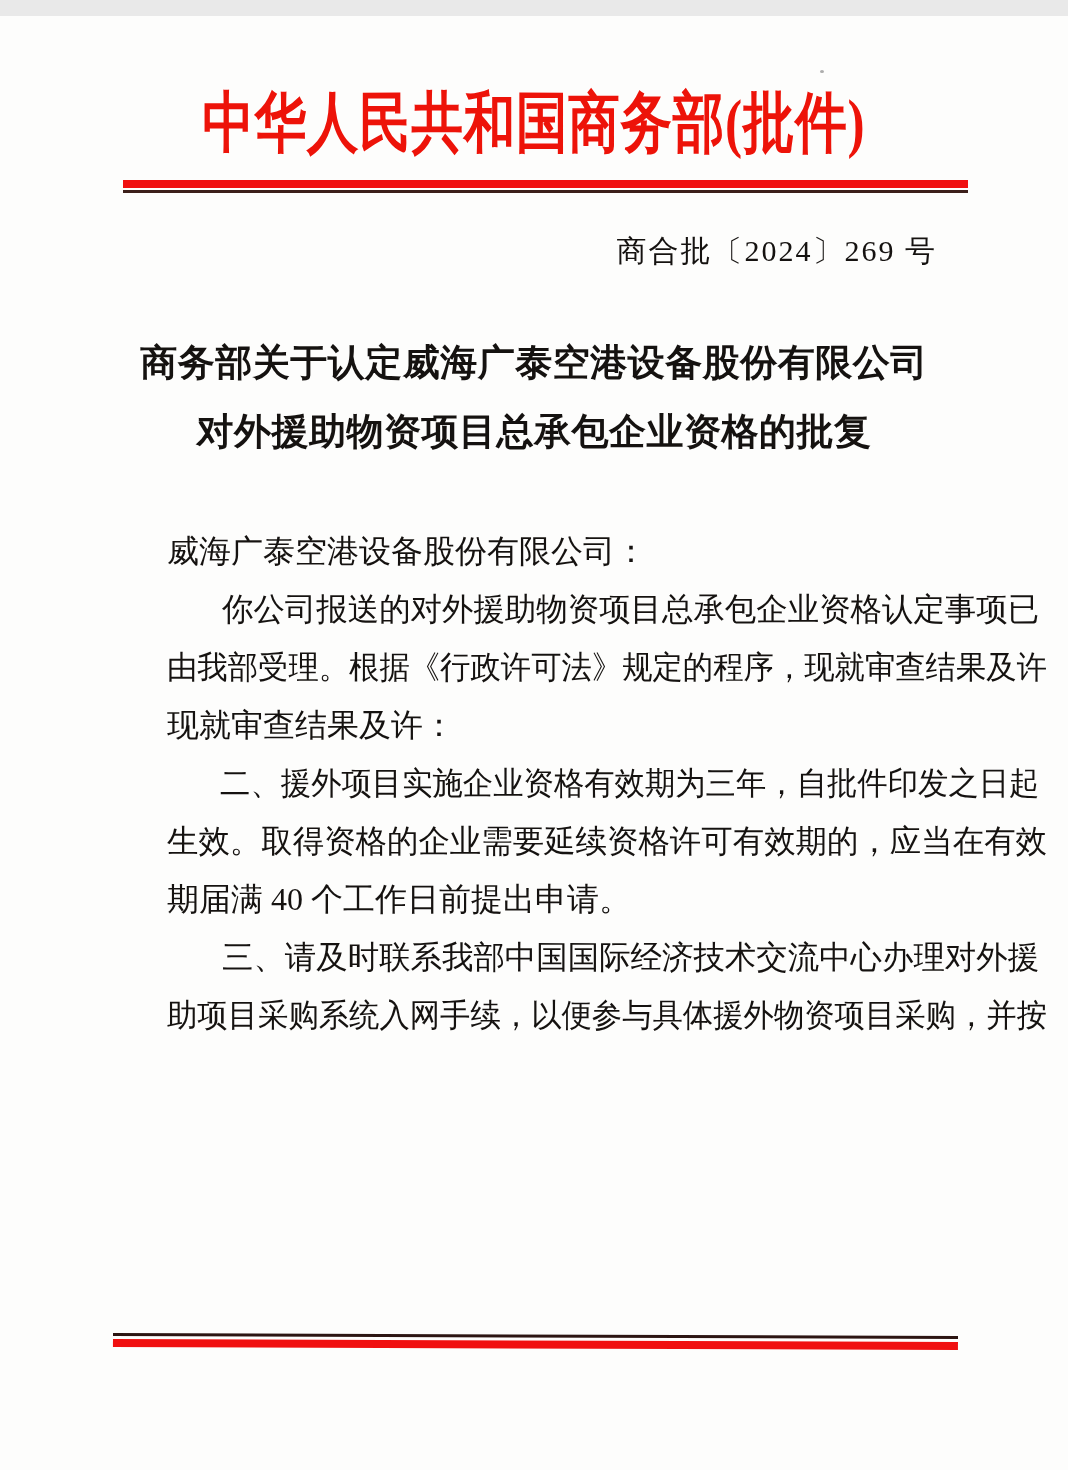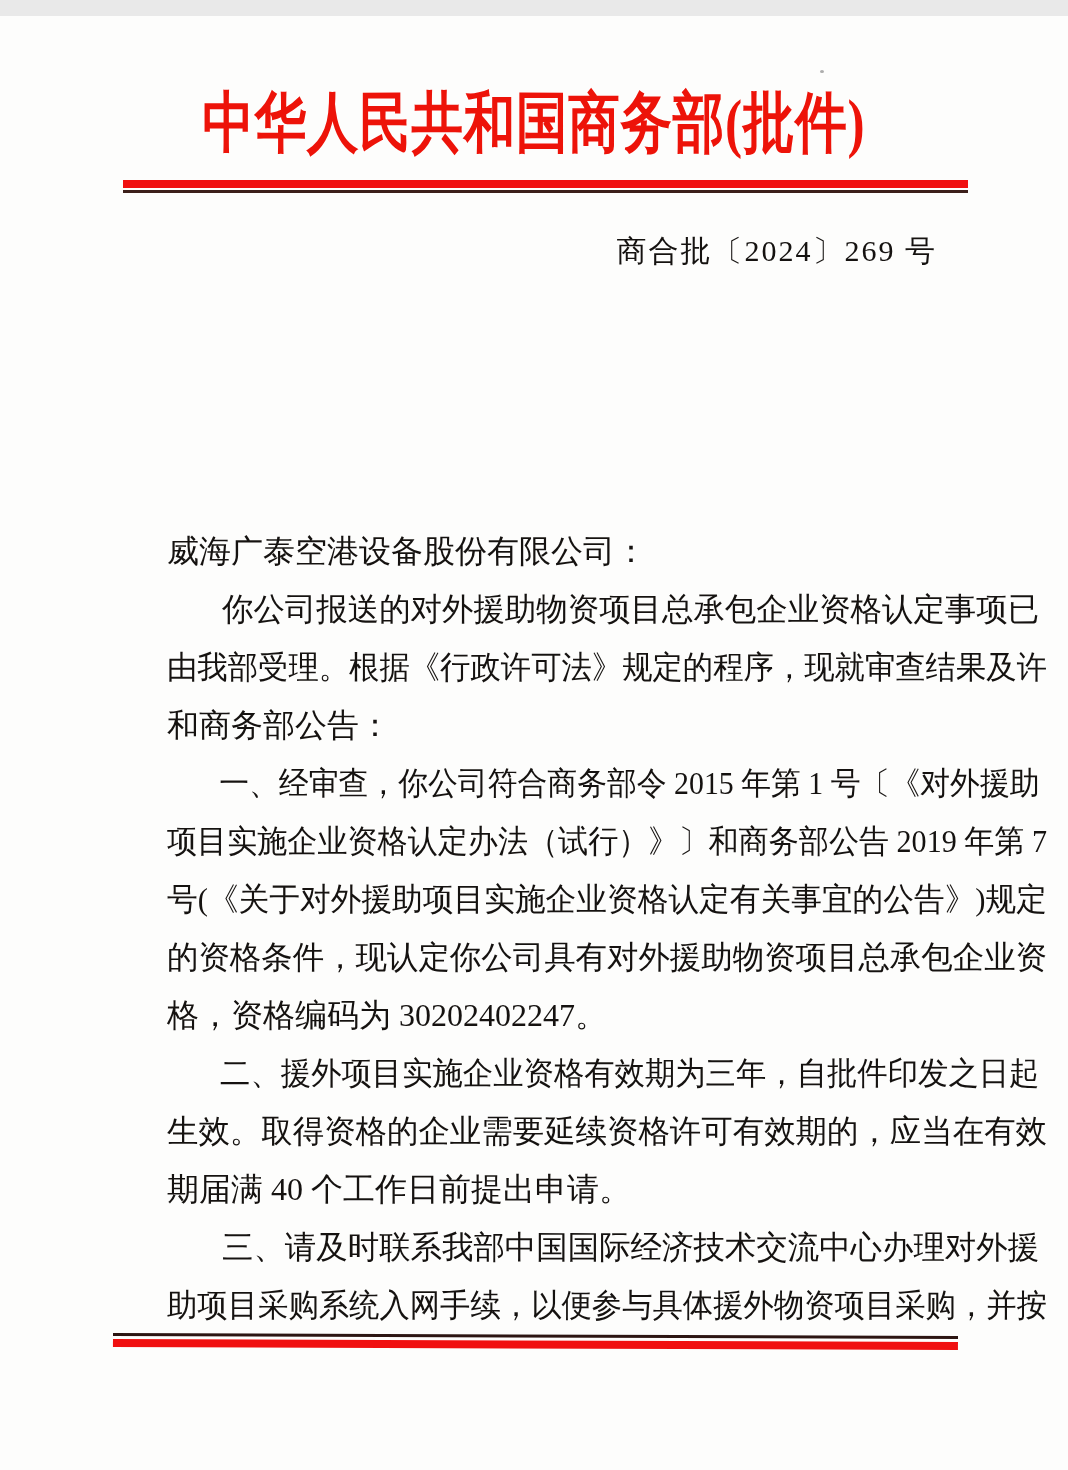--- a/index.html
+++ b/index.html
@@ -101,38 +101,35 @@
   <div class="header-title">中华人民共和国商务部(批件)</div>
 
   <div class="rule rule-top">
     <div class="rule-red"></div>
     <div class="rule-gap"></div>
     <div class="rule-dark"></div>
   </div>
 
   <div class="doc-number">商合批〔2024〕269 号</div>
 
+  <div class="doc-title">
+    <div>商务部关于认定威海广泰空港设备股份有限公司</div>
+    <div>对外援助物资项目总承包企业资格的批复</div>
+  </div>
 
   <div class="body">
 
     <div class="bline">威海广泰空港设备股份有限公司：</div>
 
     <div class="para">
       <div class="bline indent" style="transform: scaleX(0.982143);">你公司报送的对外援助物资项目总承包企业资格认定事项已</div>
       <div class="bline" style="transform: scaleX(0.948276);">由我部受理。根据《行政许可法》规定的程序，现就审查结果及许</div>
-      <div class="bline">和商务部公告：</div>
+      <div class="bline">现就审查结果及许：</div>
     </div>
 
-    <div class="para">
-      <div class="bline indent" style="transform: scaleX(0.932203);">一、经审查，你公司符合商务部令 2015 年第 1 号〔《对外援助</div>
-      <div class="bline" style="transform: scaleX(0.940171);">项目实施企业资格认定办法（试行）》〕和商务部公告 2019 年第 7</div>
-      <div class="bline" style="transform: scaleX(0.959315);">号(《关于对外援助项目实施企业资格认定有关事宜的公告》)规定</div>
-      <div class="bline" style="transform: scaleX(0.982143);">的资格条件，现认定你公司具有对外援助物资项目总承包企业资</div>
-      <div class="bline">格，资格编码为 30202402247。</div>
-    </div>
 
     <div class="para">
       <div class="bline indent" style="transform: scaleX(0.948276);">二、援外项目实施企业资格有效期为三年，自批件印发之日起</div>
       <div class="bline" style="transform: scaleX(0.982143);">生效。取得资格的企业需要延续资格许可有效期的，应当在有效</div>
       <div class="bline">期届满 40 个工作日前提出申请。</div>
     </div>
 
     <div class="para">
       <div class="bline indent" style="transform: scaleX(0.982143);">三、请及时联系我部中国国际经济技术交流中心办理对外援</div>
       <div class="bline" style="transform: scaleX(0.948276);">助项目采购系统入网手续，以便参与具体援外物资项目采购，并按</div>

